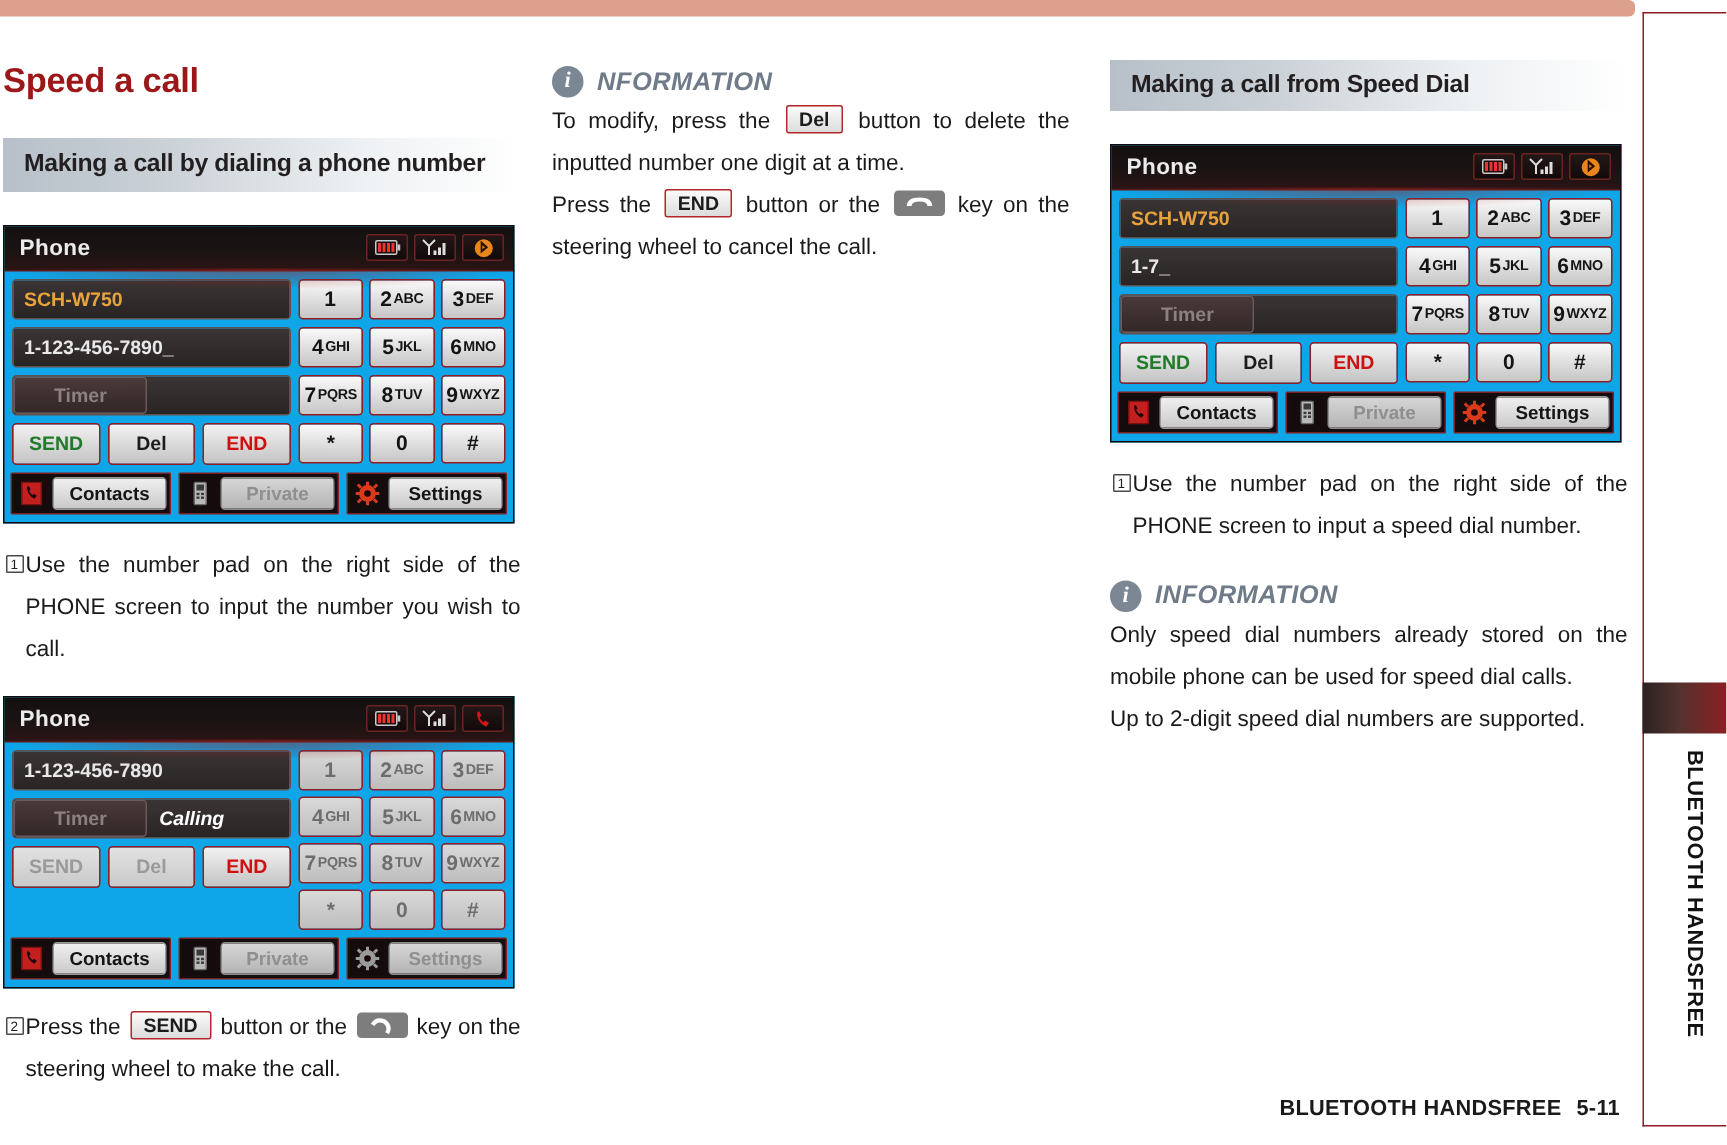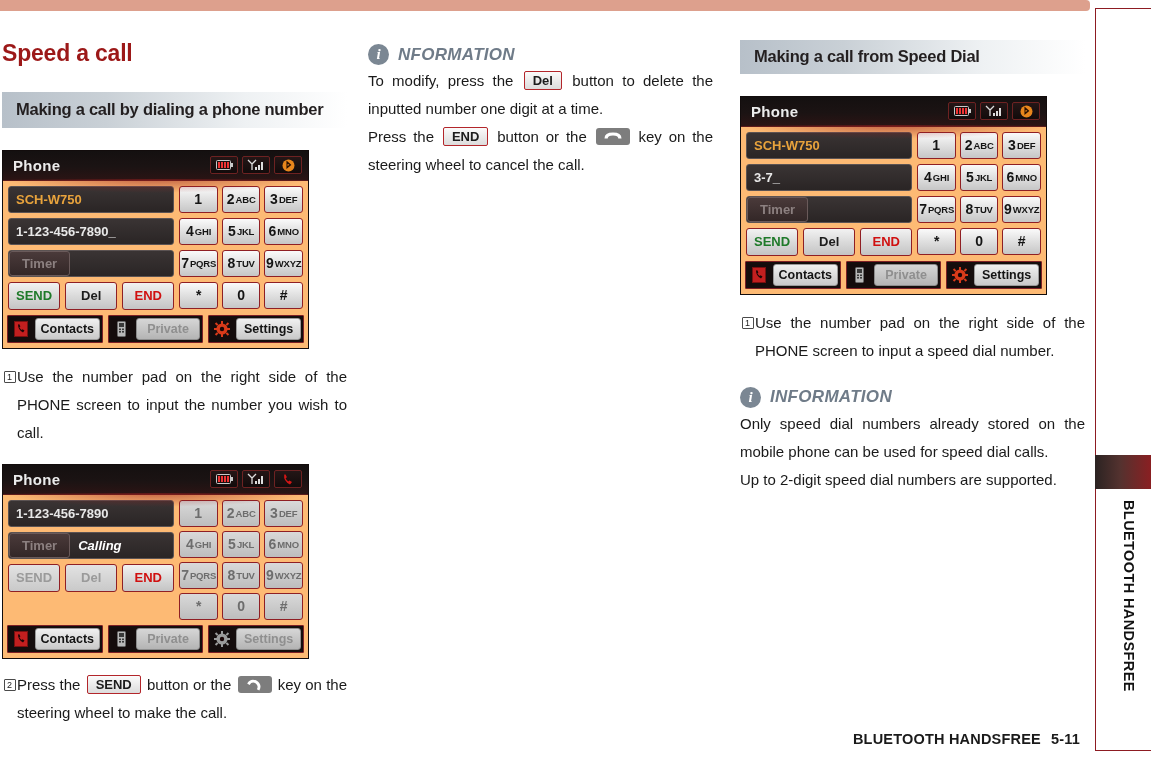--- a/index.html
+++ b/index.html
@@ -110,22 +110,22 @@
   }
   .wheelkey{
     display:inline-block; width:34px; height:17px;
     background:#7d7d7d; border-radius:3px;
     vertical-align:-3px; margin:0 2px; position:relative;
   }
   .wheelkey svg{ position:absolute; left:5px; top:2px; }
 
   
   .phone{
-    width:307px;
-    background:#fdba74;
+    width:341px;
+    background:#0ea5e9;
     border:1px solid #120c0c;
     padding:0;
     position:relative;
   }
   .phone .titlebar{
     height:30px;
     background:linear-gradient(180deg,#141010 0%,#1b1313 55%,#2b1414 100%);
     display:flex; align-items:center; justify-content:space-between;
     padding:0 6px 0 10px;
     border-bottom:1px solid #5a1a1a;
@@ -159,21 +159,21 @@
     color:#e8e8e8; overflow:hidden; white-space:nowrap;
   }
   .field.name{ color:#e8a33c; }
   .field.timer{ padding:0; gap:8px; }
   .timerbox{
     height:25px; min-width:60px; border-radius:3px;
     background:linear-gradient(180deg,#4a3a3a,#332727);
     border:1px solid #6a5a5a;
     display:flex; align-items:center; justify-content:center;
     font-size:13px; font-weight:bold; color:#8c8080;
-    padding:0 12px;
+    padding:0 26px;
   }
   .timerval{ font-size:13px; font-weight:bold; color:#fff;font-style:italic; }
 
   .actionrow{ display:flex; gap:5px; }
   .abtn{
     flex:1 1 0; height:28px; border-radius:3px;
     background:linear-gradient(180deg,#f2f2f2 0%,#dadada 50%,#c4c4c4 100%);
     border:1px solid #8f1f24;
     display:flex; align-items:center; justify-content:center;
     font-size:13px; font-weight:bold; color:#1c1c1c;
@@ -608,21 +608,21 @@
               <path d="M5 3.4 L8.4 6 L5 8.8 L5 2.6 L8.4 5.6 L5 8.2" stroke="#2a1000" stroke-width="1.1" fill="none"></path>
             </svg>
         </div>
       </div>
     </div>
     <div class="glow"></div>
 
     <div class="content">
       <div class="leftpane">
         <div class="field name">SCH-W750</div>
-        <div class="field">3-7_</div>
+        <div class="field">1-7_</div>
         <div class="field timer">
           <div class="timerbox">Timer</div>
           <div class="timerval"></div>
         </div>
         <div class="actionrow">
           <div class="abtn send">SEND</div>
           <div class="abtn">Del</div>
           <div class="abtn end">END</div>
         </div>
       </div>

